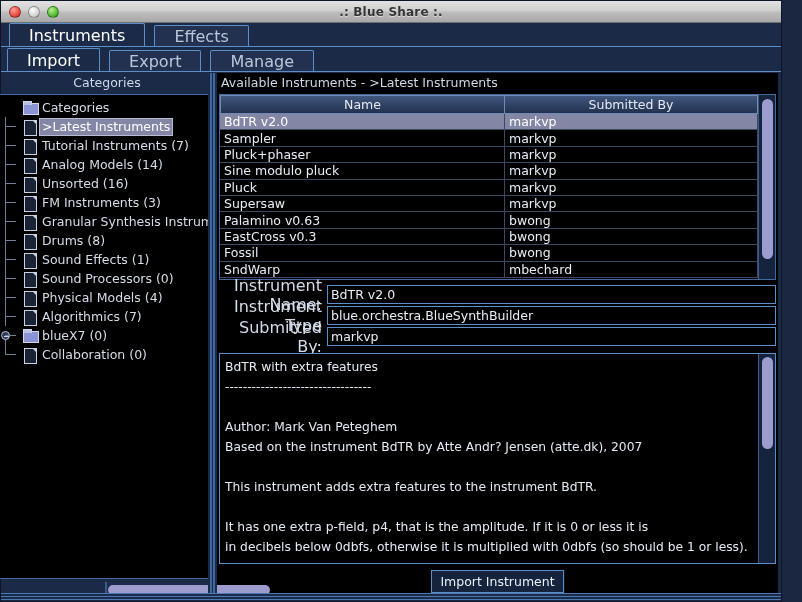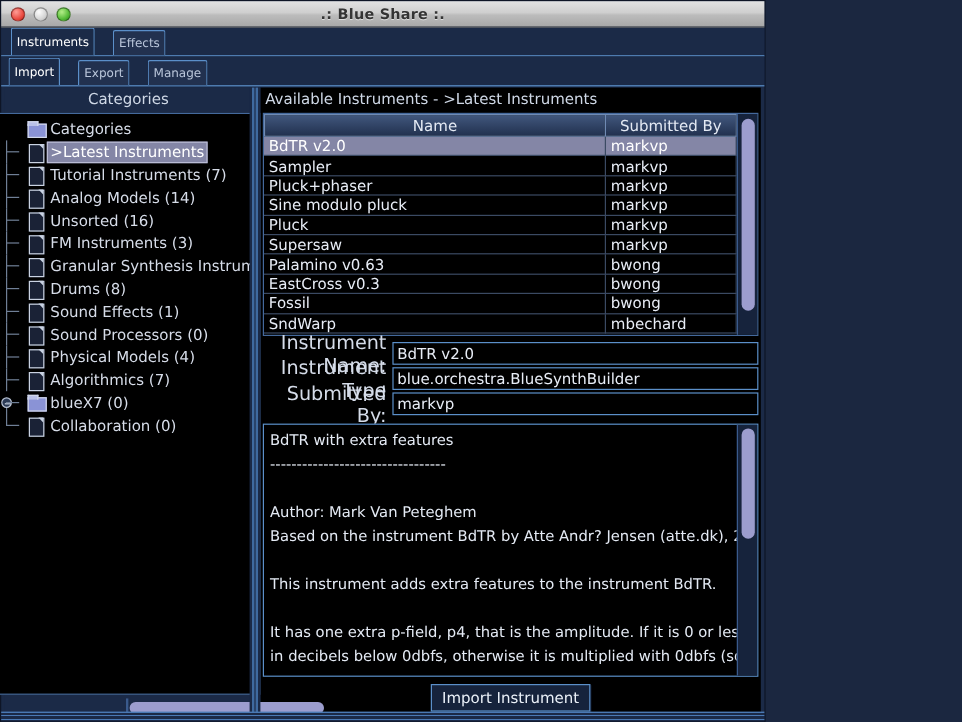--- a/index.html
+++ b/index.html
@@ -6,21 +6,21 @@
 
   body {
     width: 802px;
     height: 602px;
     overflow: hidden;
     font-family: "DejaVu Sans", sans-serif;
     background: #1b2740;
   }
 
   #app {
-    width: 638px;
+    width: 782px;
     height: 602px;
     position: relative;
     background: #1b2a47;
     border: 1px solid #0e1526;
   }
 
   
   .titlebar {
     height: 22px;
     background: linear-gradient(180deg,#e2e2e2 0%, #cfcfcf 45%, #bcbcbc 55%, #a8a8a8 100%);
@@ -46,28 +46,28 @@
 
   
   .tabstrip {
     display: flex; align-items: flex-end;
     height: 24px; padding-left: 8px;
     background: #1b2a47;
     border-bottom: 1px solid #5b8fc9;
   }
   .tabstrip.sub { height: 25px; padding-left: 6px; }
   .tab {
-    height: 21px; padding: 0 4px;
+    height: 21px; padding: 0 19px;
     display: flex; align-items: center;
-    font-size: 10px;
+    font-size: 16px;
     color: #bac6da;
     background: #22314f;
     border: 1px solid #5b8fc9;
     border-bottom: none;
-    margin-right: 15px;
+    margin-right: 9px;
     border-radius: 2px 2px 0 0;
   }
   .tab.active {
     color: #ffffff;
     background: #1b2a47;
     height: 23px;
   }
 
   
   .body {

